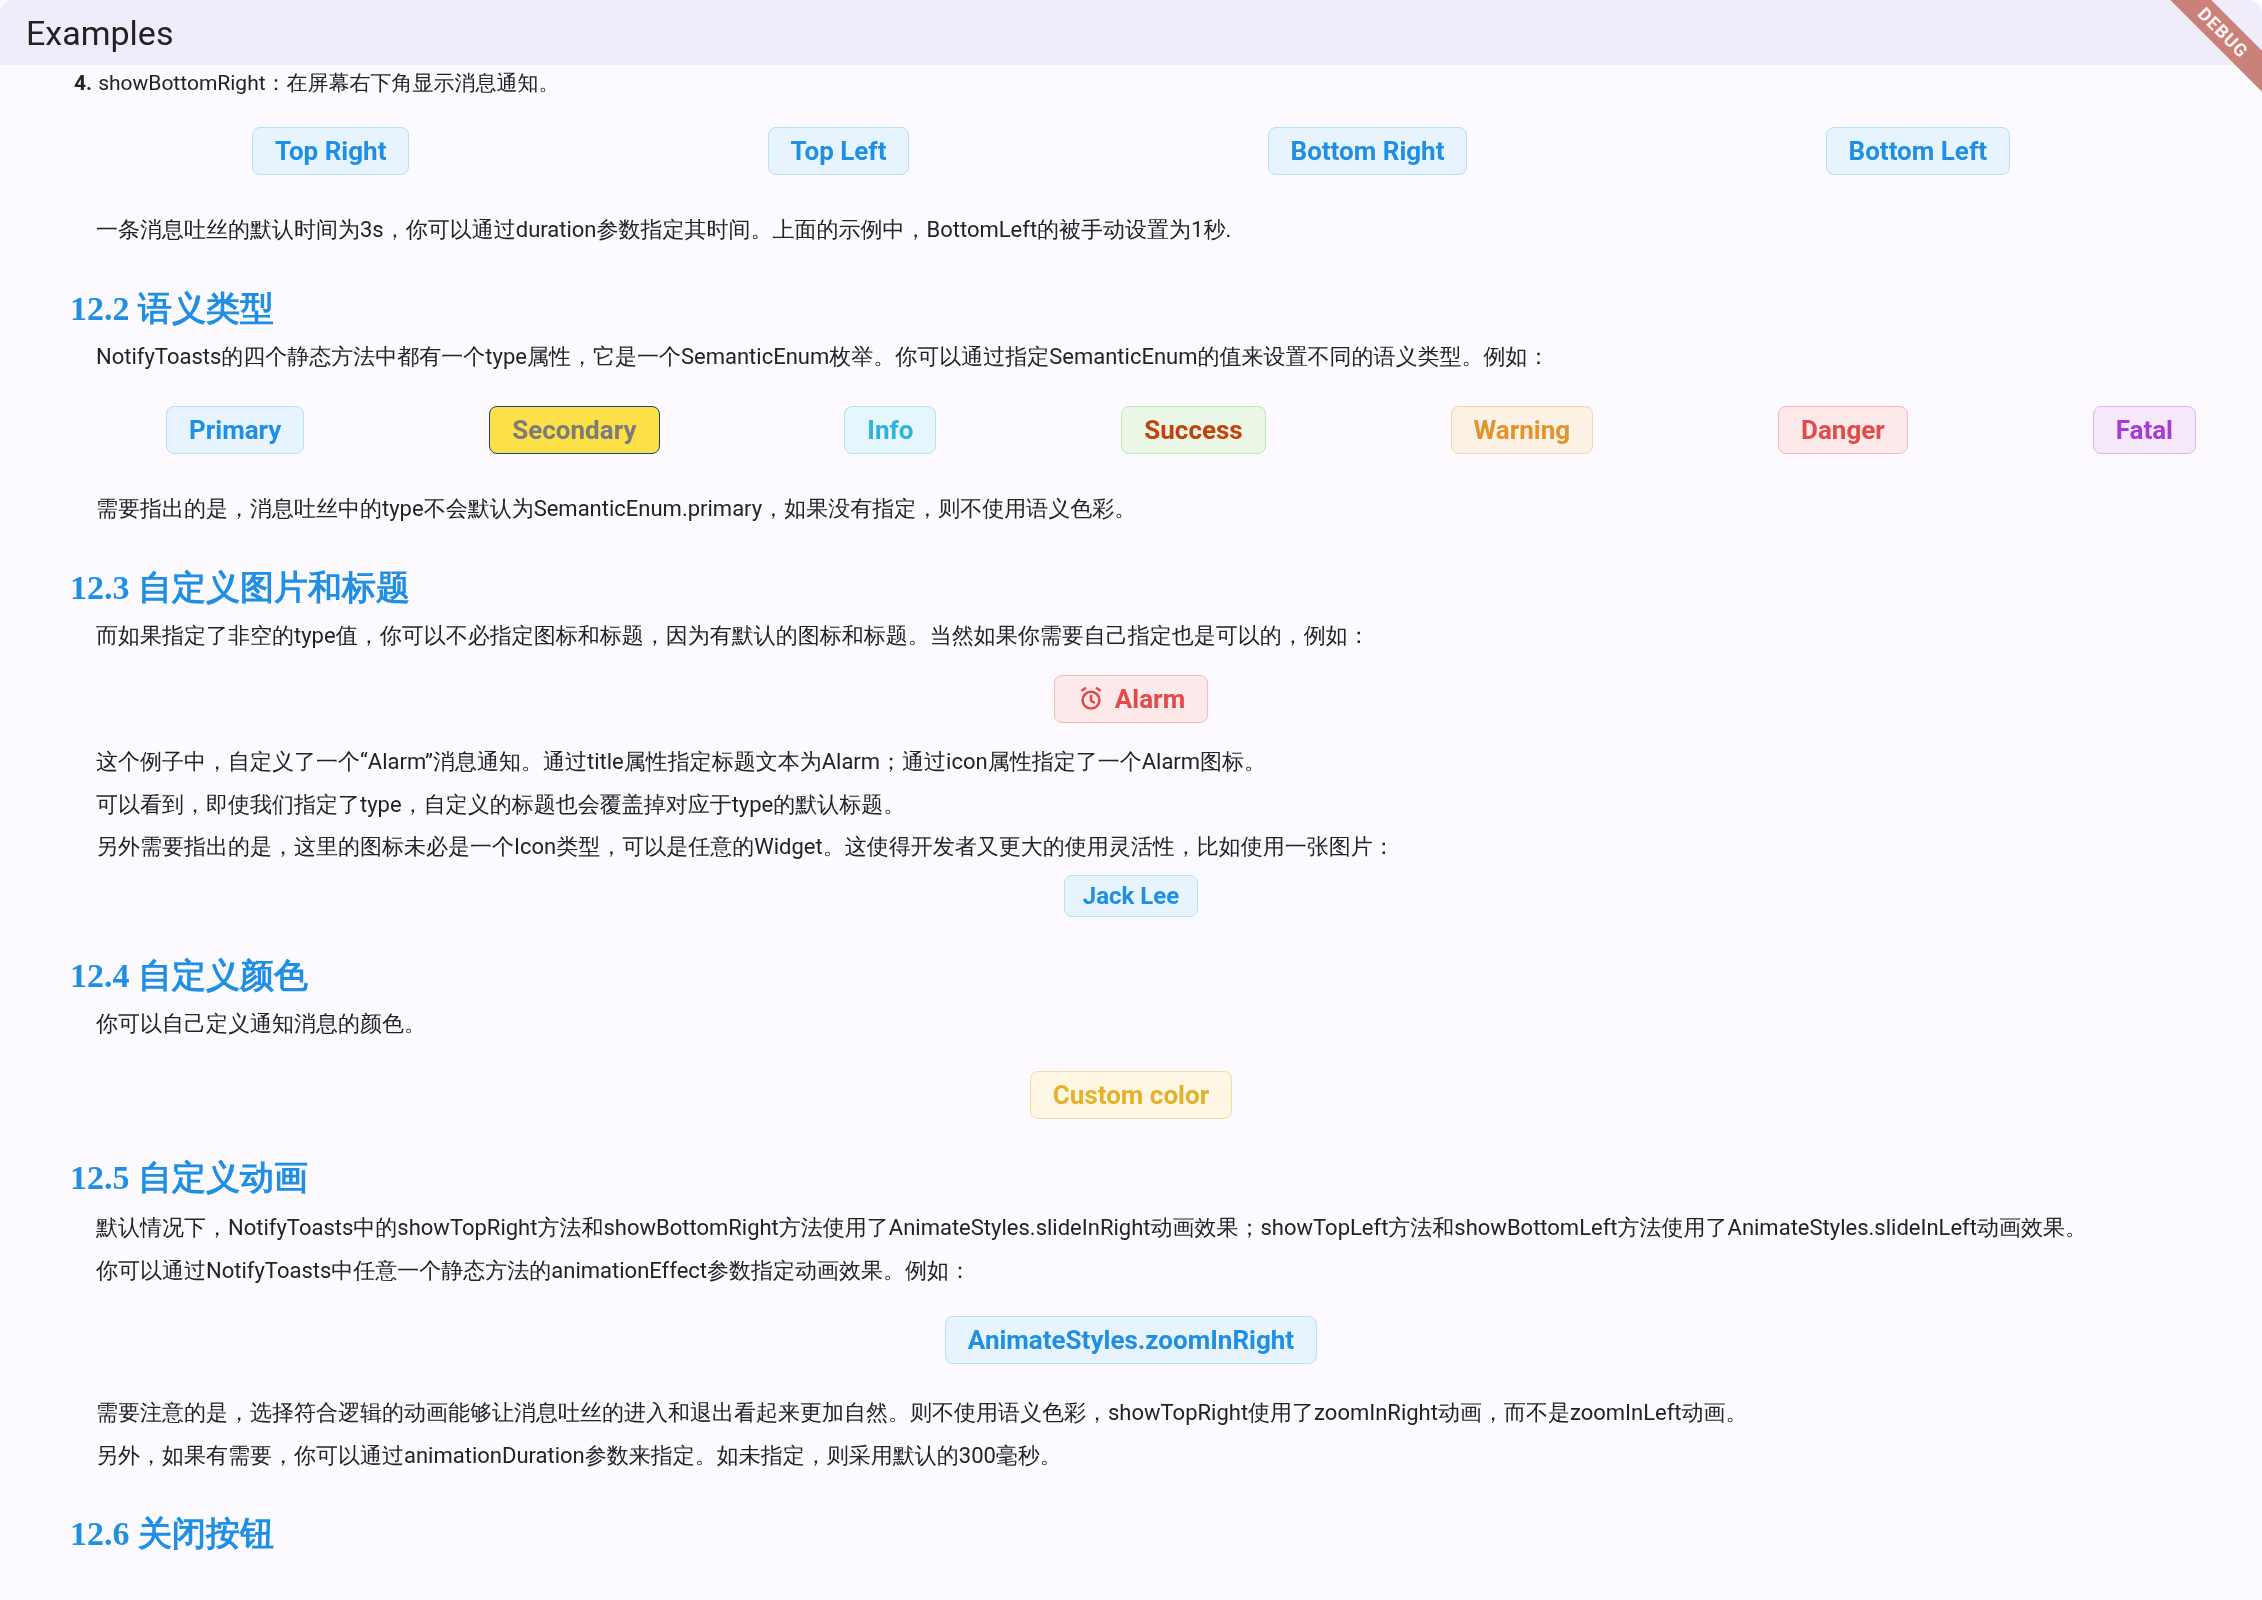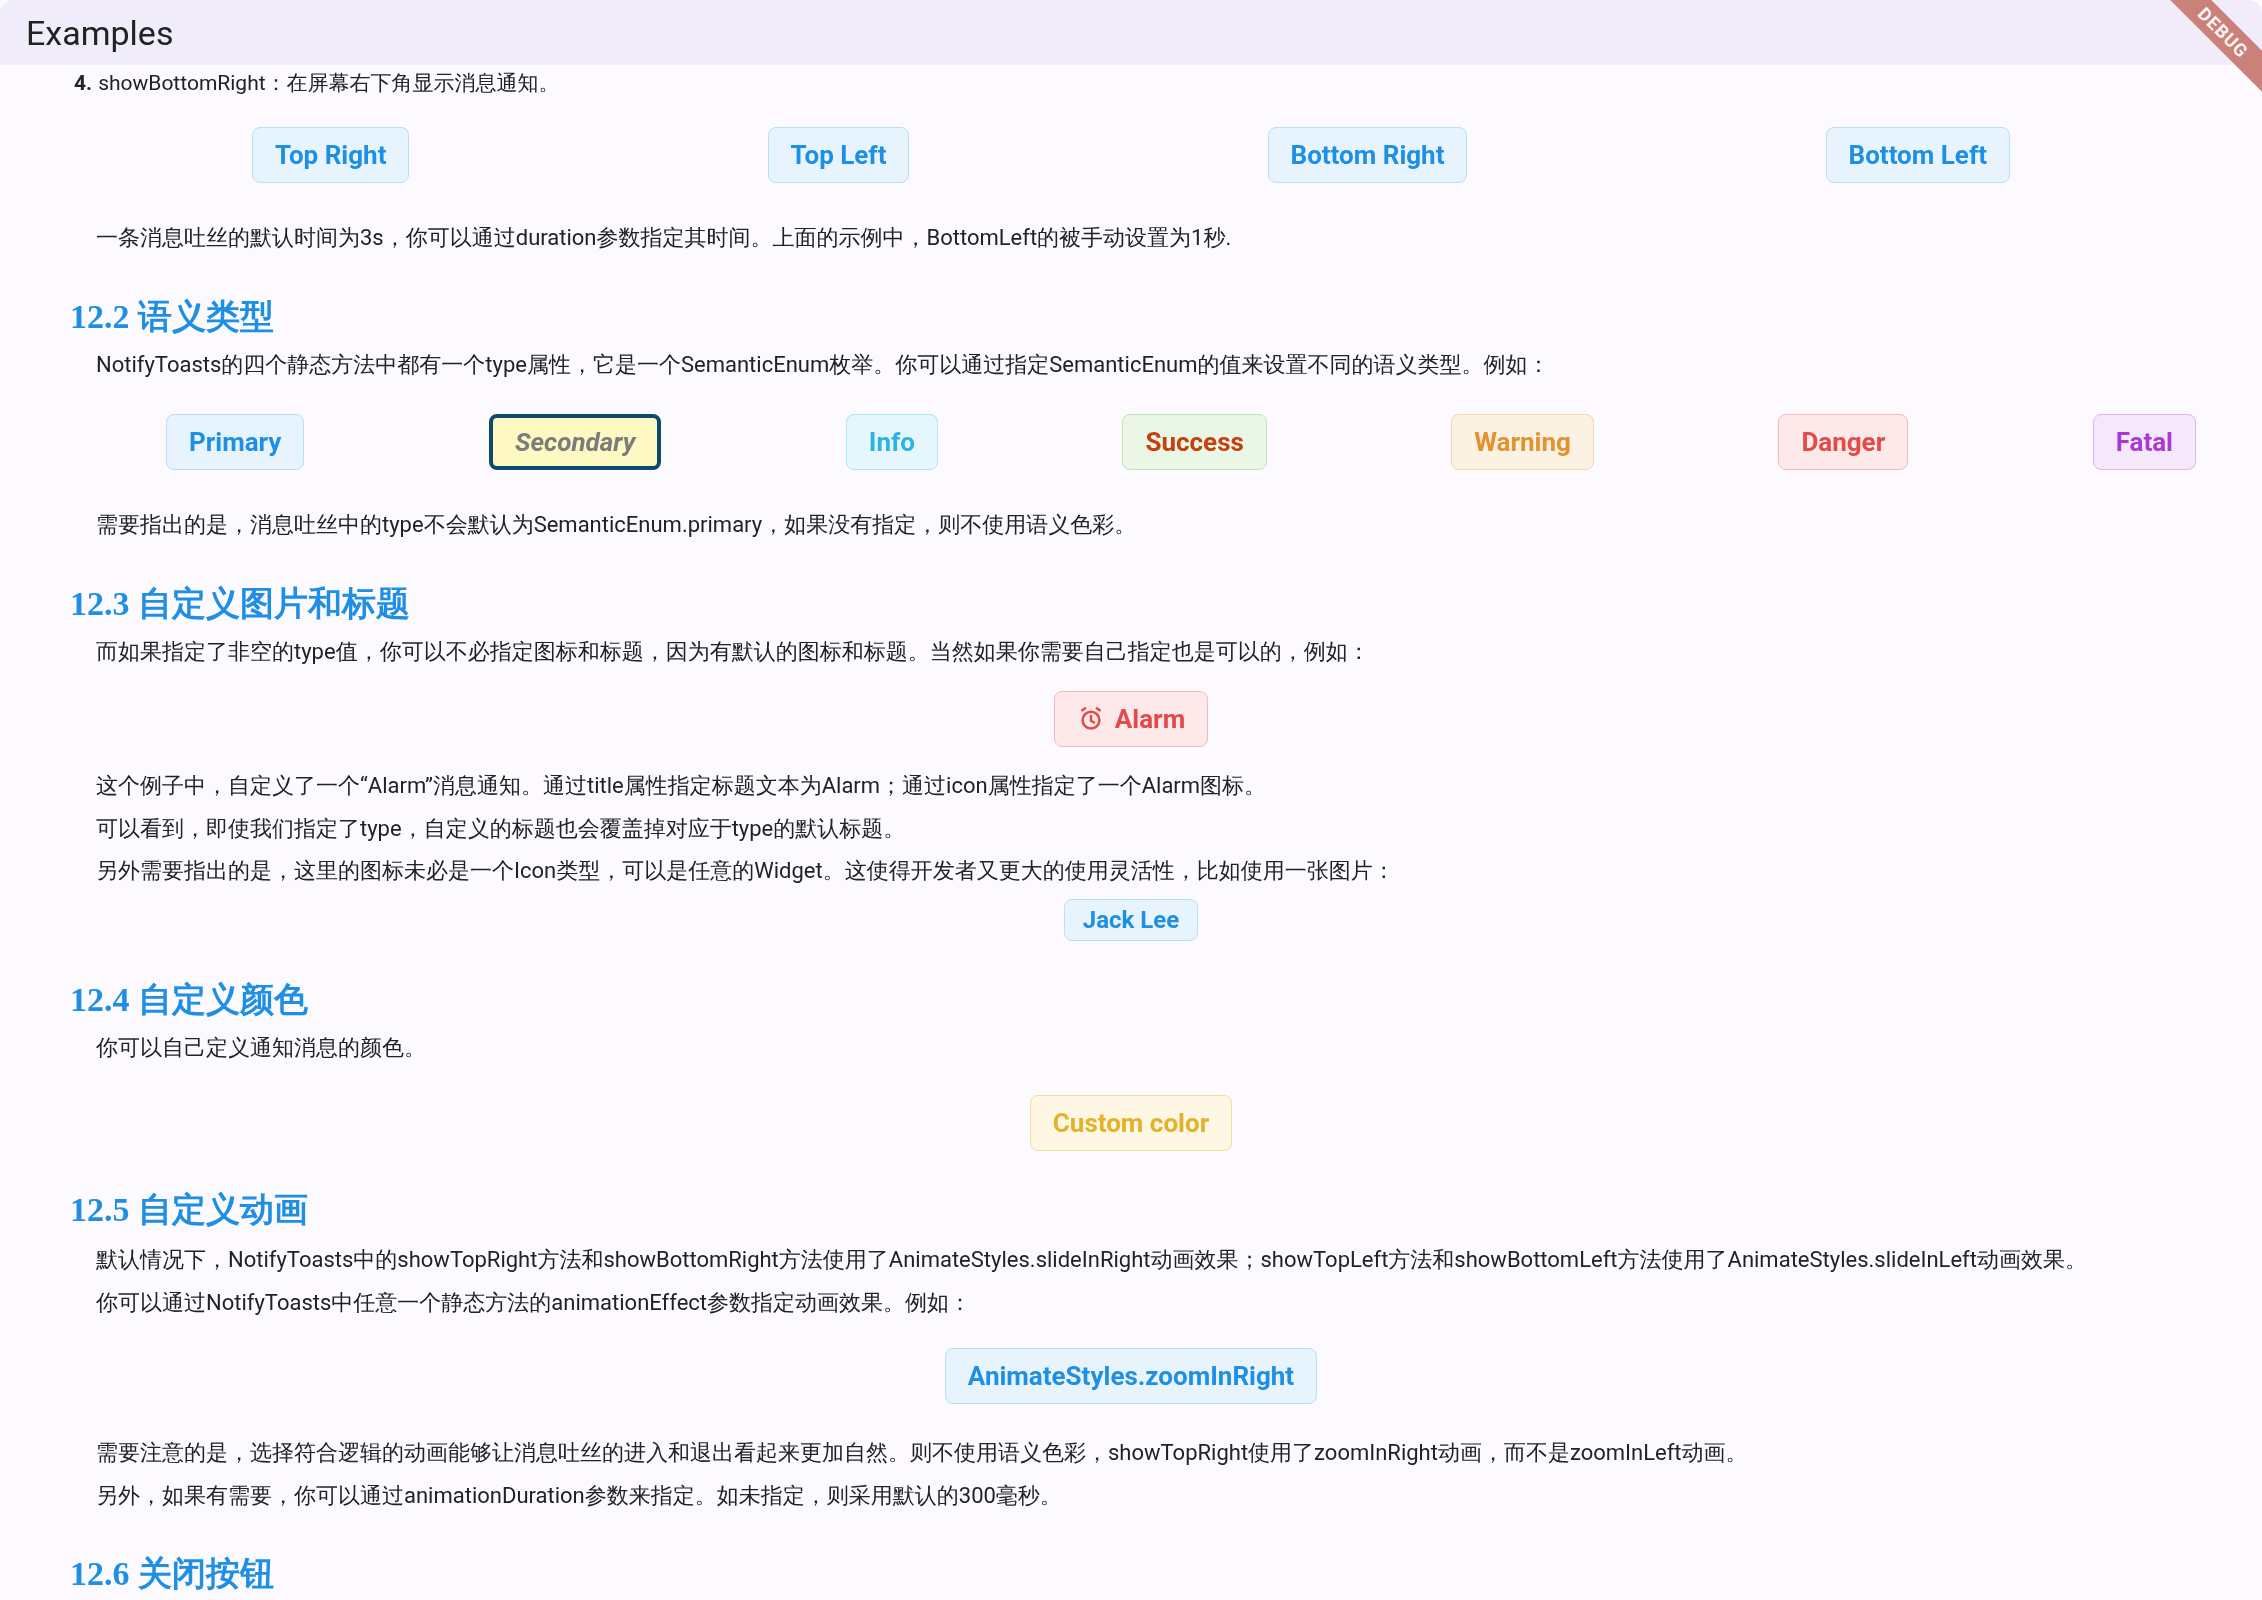--- a/index.html
+++ b/index.html
@@ -38,32 +38,32 @@
     display: flex;
     gap: 0;
     margin: 30px 0 36px 0;
     padding-left: 186px;
   }
   .btn-row.seven { padding-left: 100px; }
   .btn {
     display: inline-flex;
     align-items: center;
     justify-content: center;
-    height: 56px;
+    height: 48px;
     padding: 0 22px;
     border-radius: 8px;
     font-size: 26px;
     font-weight: 700;
     cursor: pointer;
     user-select: none;
     white-space: nowrap;
   }
   .btn-spacer { flex: 1; }
   .btn-blue   { color:#1e8fe4; background:#e7f4fd; border:1px solid #b7dff8; }
-  .btn-grey   { color:#7c7c7c; background:#fef9c3; border:4px solid #0c4a6e;font-style:italic; }
+  .btn-grey   { color:#7c7c7c; background:#fde047; border:1px solid #0c4a6e; }
   .btn-cyan   { color:#2bb4e2; background:#e5f7fc; border:1px solid #aee5f3; }
   .btn-green  { color:#c2410c; background:#eaf7e7; border:1px solid #bfe6b7; }
   .btn-orange { color:#e3932d; background:#fcf2e3; border:1px solid #f3d6a9; }
   .btn-red    { color:#e44a4a; background:#fde9e9; border:1px solid #f5b9b9; }
   .btn-purple { color:#aa3ad4; background:#f6e8fb; border:1px solid #e0b3ef; }
   .btn-yellow { color:#e3b22a; background:#fdf7e4; border:1px solid #f2dd9b; }
   .btn .icon {
     display:inline-flex; align-items:center; margin-right:10px; font-size:28px;
   }
 

